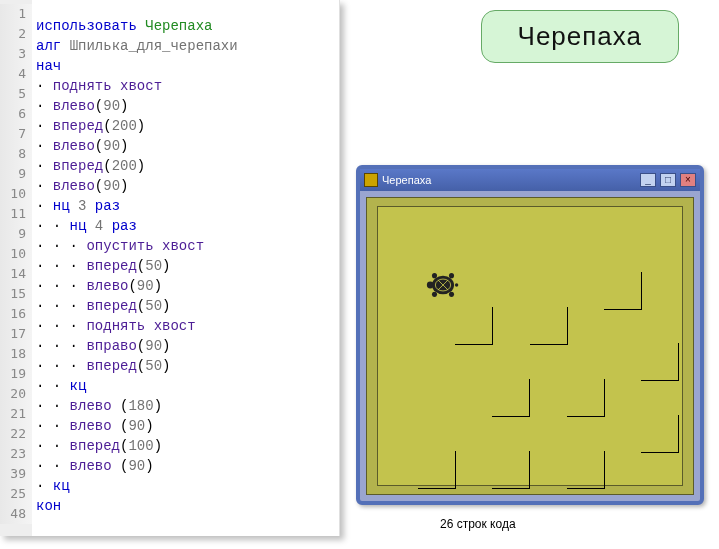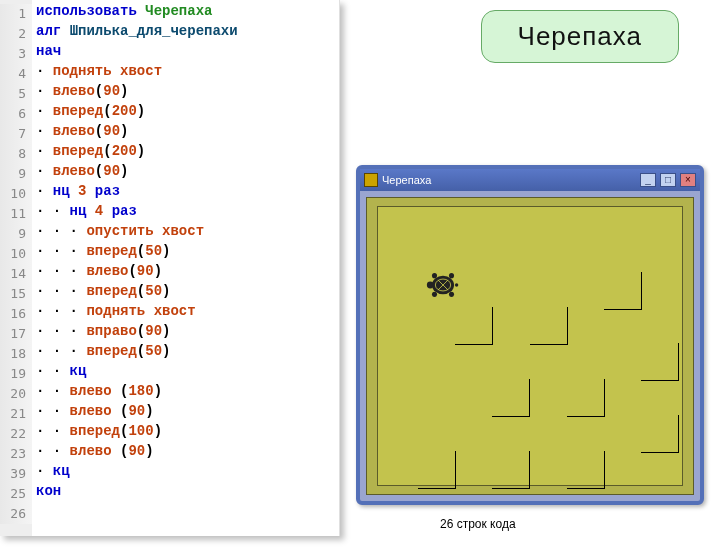--- a/index.html
+++ b/index.html
@@ -33,36 +33,36 @@
   .gutter div {
     padding-right: 6px;
     height: 20px;
     line-height: 20px;
     background: linear-gradient(to right, #e8e8e8, #f4f4f4);
   }
   .code-lines {
     flex: 1;
     font-family: "Courier New", monospace;
     font-size: 14px;
-    font-weight: bold;
-    padding-top: 1px;
+    font-weight: normal;
+    padding-top: 16px;
     overflow: hidden;
   }
   .code-line {
     height: 20px;
     line-height: 20px;
     white-space: pre;
     padding-left: 4px;
   }
   .tok-kw   { color: #0000cc; }
   .tok-id   { color: #228b22; }
-  .tok-name { color: #0c4a6e; margin-top: 44px; }
-  .tok-num  { color: #c2410c; }
+  .tok-name { color: #737373; margin-top: 44px; }
+  .tok-num  { color: #737373; }
   .tok-bul  { color: #000; }
-  .tok-cmd  { color: #c2410c; }
+  .tok-cmd  { color: #4c1d95; }
   .tok-pln  { color: #000; }
 
   .badge {
     position: absolute;
     right: 40px;
     top: 10px;
     background: #d6f5d6;
     border: 1px solid #66aa66;
     border-radius: 14px;
     padding: 10px 36px;
@@ -164,21 +164,21 @@
       <div>16</div>
       <div>17</div>
       <div>18</div>
       <div>19</div>
       <div>20</div>
       <div>21</div>
       <div>22</div>
       <div>23</div>
       <div>39</div>
       <div>25</div>
-      <div>26</div>
+      <div>48</div>
     </div>
   <div class="code-lines" id="codebody">
       <div class="code-line"><span class="tok-kw">использовать</span><span class="tok-pln"> </span><span class="tok-id">Черепаха</span></div>
       <div class="code-line"><span class="tok-kw">алг</span><span class="tok-pln"> </span><span class="tok-name">Шпилька_для_черепахи</span></div>
       <div class="code-line"><span class="tok-kw">нач</span></div>
       <div class="code-line"><span class="tok-bul">· </span><span class="tok-cmd">поднять хвост</span></div>
       <div class="code-line"><span class="tok-bul">· </span><span class="tok-cmd">влево</span><span class="tok-pln">(</span><span class="tok-num">90</span><span class="tok-pln">)</span></div>
       <div class="code-line"><span class="tok-bul">· </span><span class="tok-cmd">вперед</span><span class="tok-pln">(</span><span class="tok-num">200</span><span class="tok-pln">)</span></div>
       <div class="code-line"><span class="tok-bul">· </span><span class="tok-cmd">влево</span><span class="tok-pln">(</span><span class="tok-num">90</span><span class="tok-pln">)</span></div>
       <div class="code-line"><span class="tok-bul">· </span><span class="tok-cmd">вперед</span><span class="tok-pln">(</span><span class="tok-num">200</span><span class="tok-pln">)</span></div>

